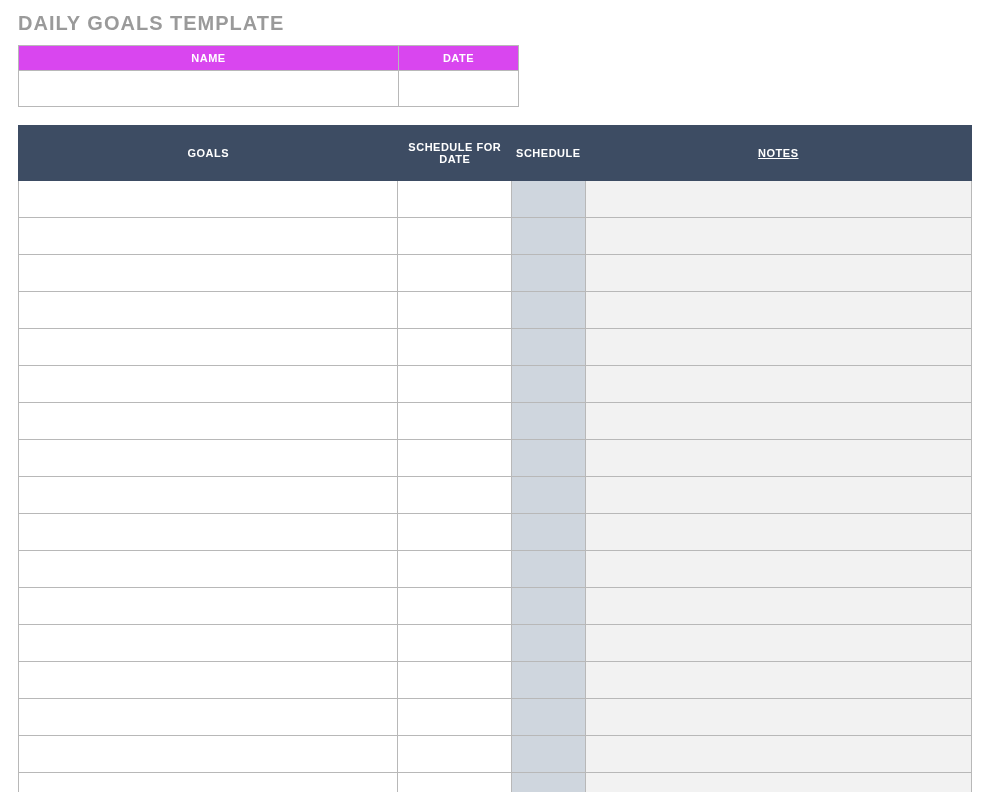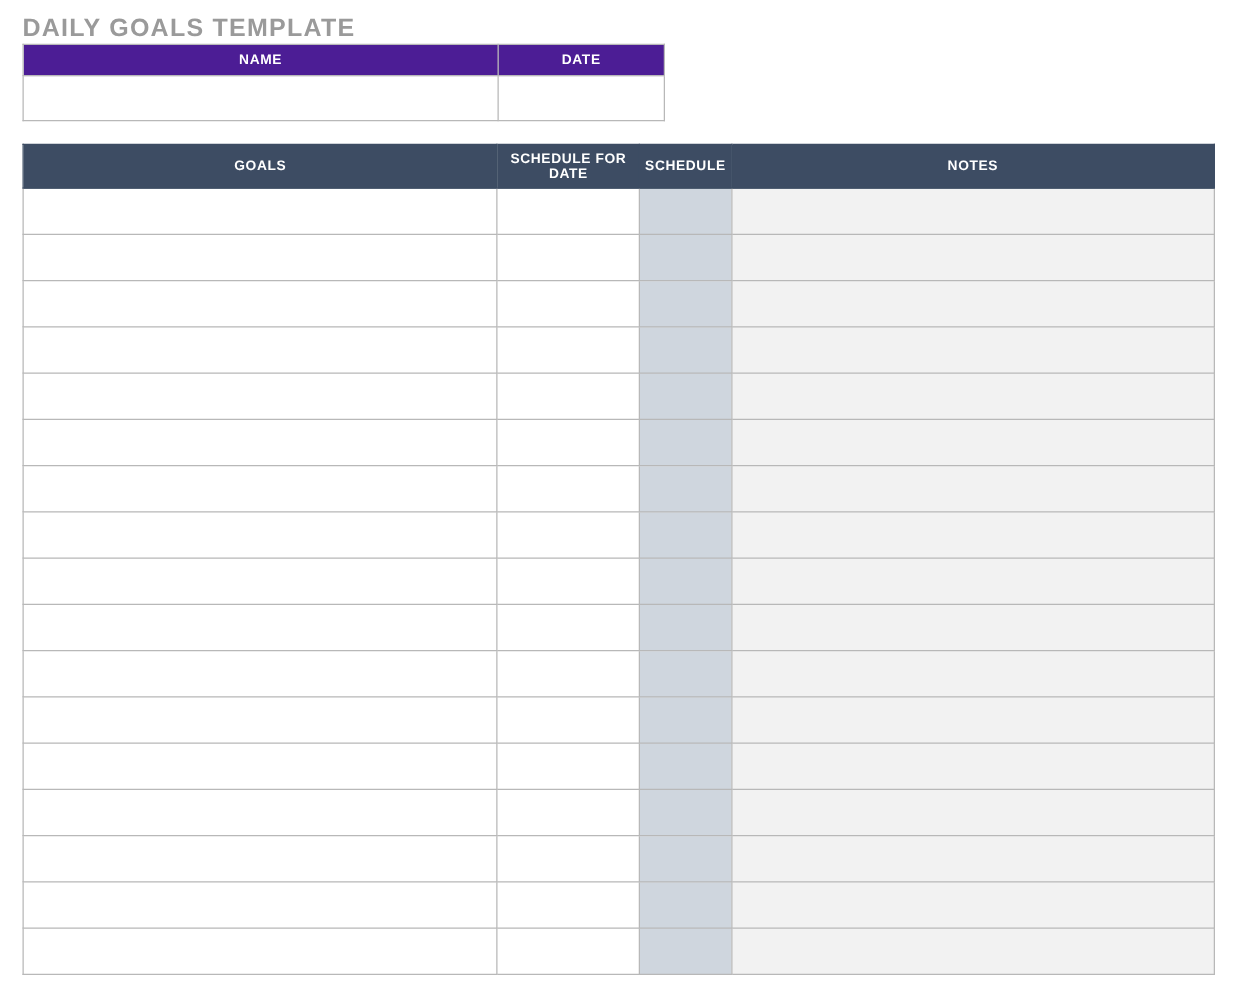--- a/index.html
+++ b/index.html
@@ -11,65 +11,66 @@
       background: #ffffff;
       font-family: Arial, Helvetica, sans-serif;
       padding: 12px 18px;
       width: 993px;
     }
     .title {
       font-size: 20px;
       font-weight: bold;
       letter-spacing: 1px;
       color: #9a9a9a;
+      margin-bottom: 10px;
     }
     .info-table {
       border-collapse: collapse;
       margin-bottom: 18px;
     }
     .info-table th {
-      background: #4c1d95;
+      background: #d946ef;
       color: #ffffff;
       font-size: 11px;
       font-weight: bold;
       letter-spacing: 0.5px;
       text-align: center;
       padding: 6px 0;
       border: 1px solid #b8b8b8;
     }
     .info-table td {
       border: 1px solid #b8b8b8;
       height: 36px;
       background: #ffffff;
     }
     .info-name-col { width: 380px; }
-    .info-date-col { width: 133px; }
+    .info-date-col { width: 120px; }
 
     .goals-table {
       border-collapse: collapse;
       width: 954px;
     }
     .goals-table th {
       background: #3d4c63;
       color: #ffffff;
       font-size: 11px;
       font-weight: bold;
       letter-spacing: 0.5px;
       text-align: center;
-      padding: 5px 4px;
+      padding: 15px 4px;
       border: 1px solid #3d4c63;
     }
     .goals-table td {
       border: 1px solid #b8b8b8;
       height: 37px;
     }
     .col-goals { width: 382px; background: #ffffff; }
     .col-schedule { width: 114px; background: #ffffff; }
     .col-complete { width: 69px; background: #cfd6de; }
-    .col-notes { width: 389px; background: #f2f2f2; }
+    .col-notes { width: 389px; background: #f2f2f2; text-decoration: underline; }
   </style>
 </head>
 <body>
 
 <div class="title">DAILY GOALS TEMPLATE</div>
 
 <table class="info-table">
   <thead>
     <tr>
       <th class="info-name-col">NAME</th>

